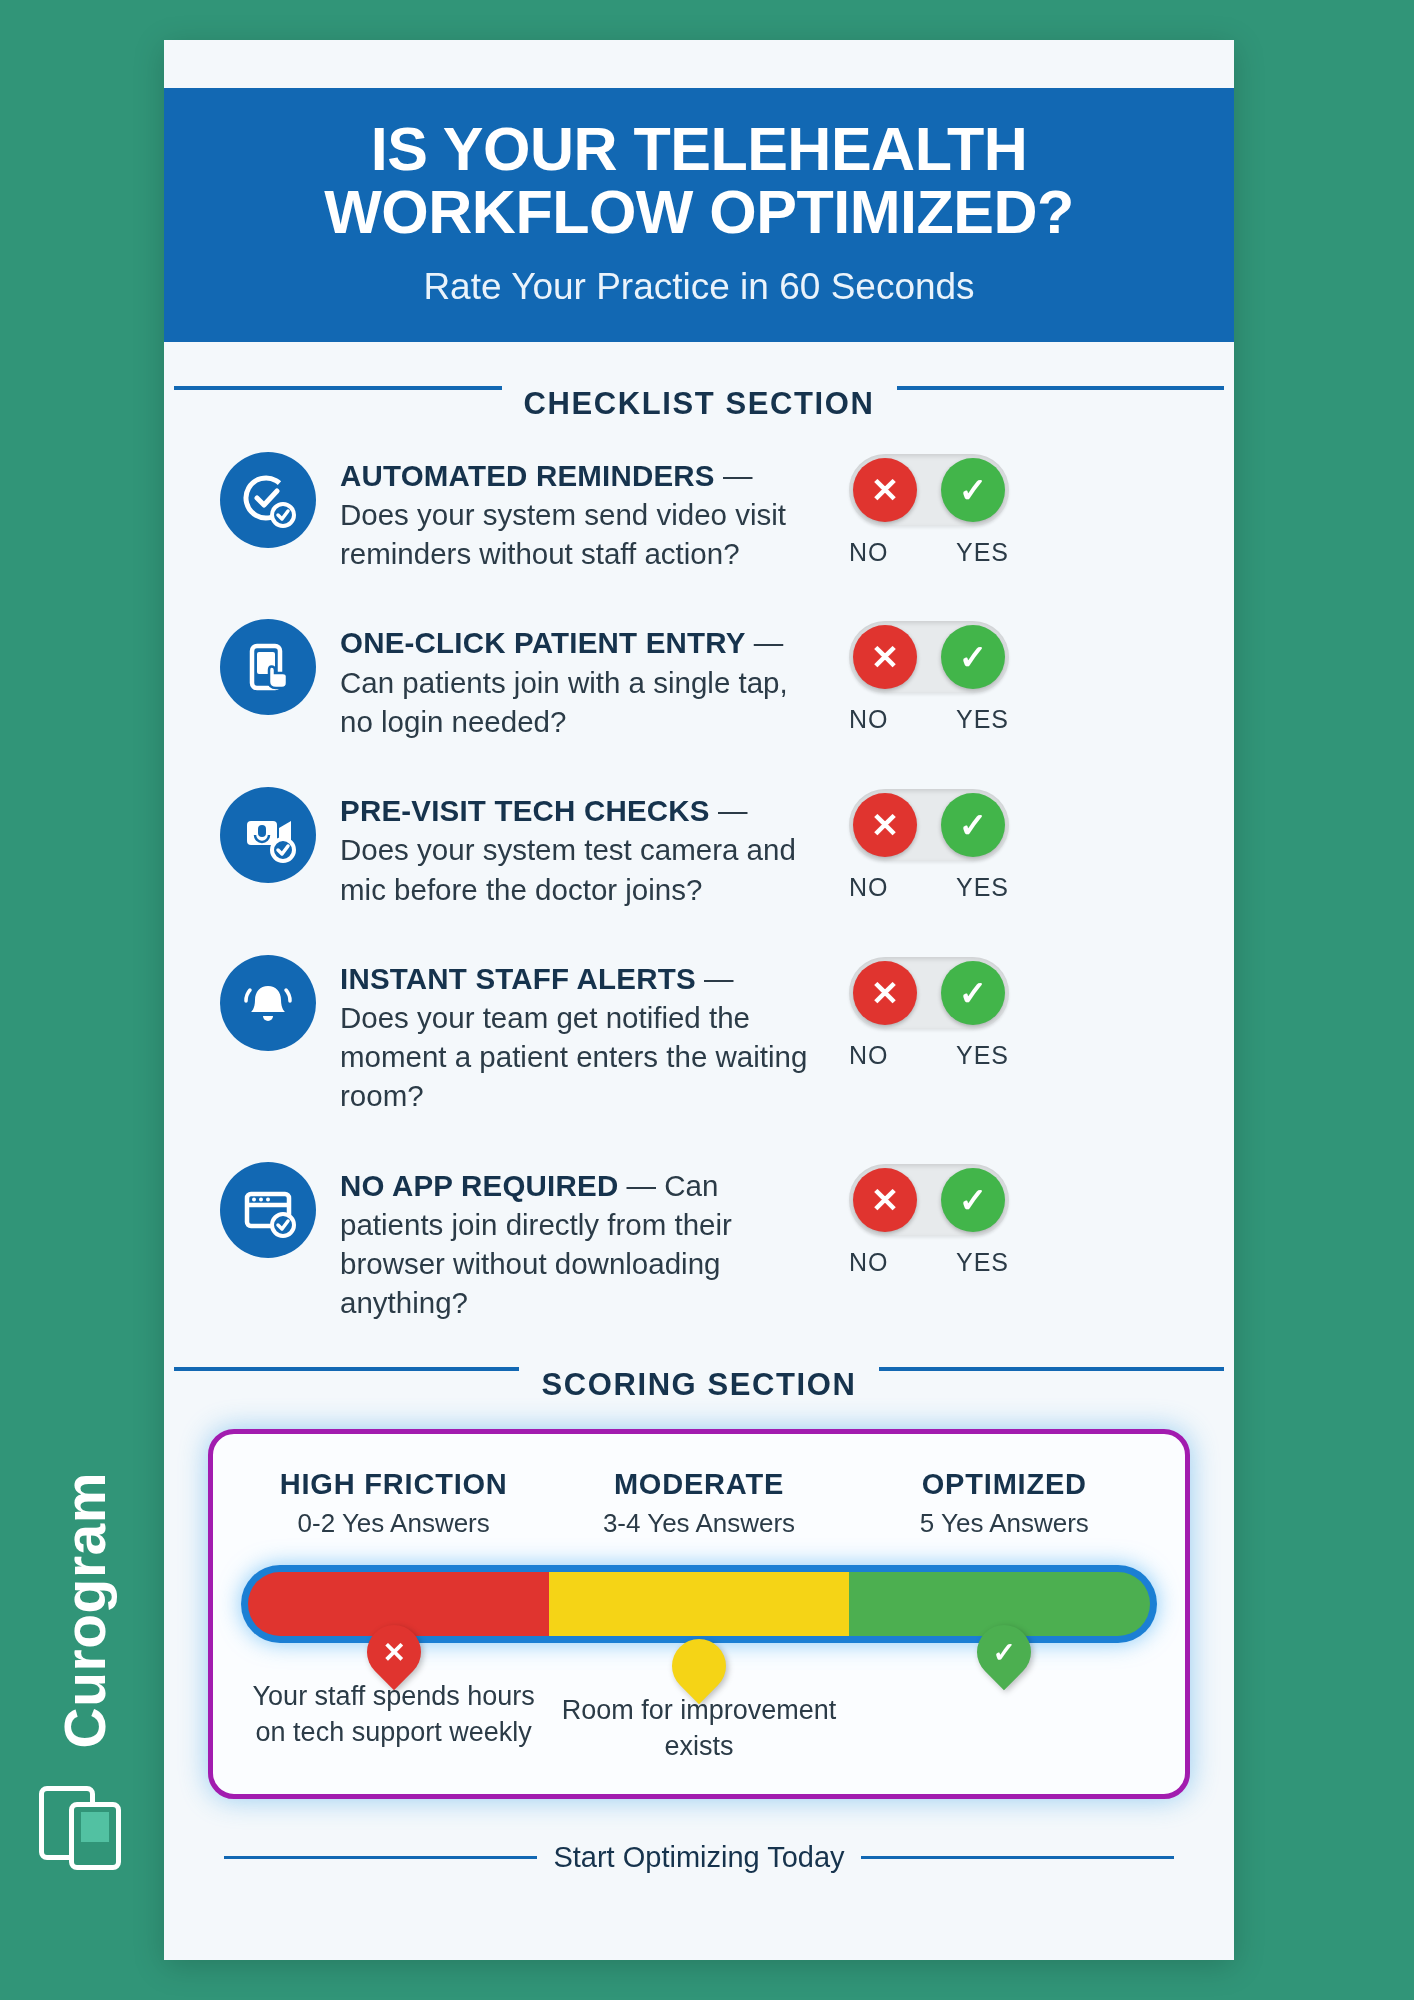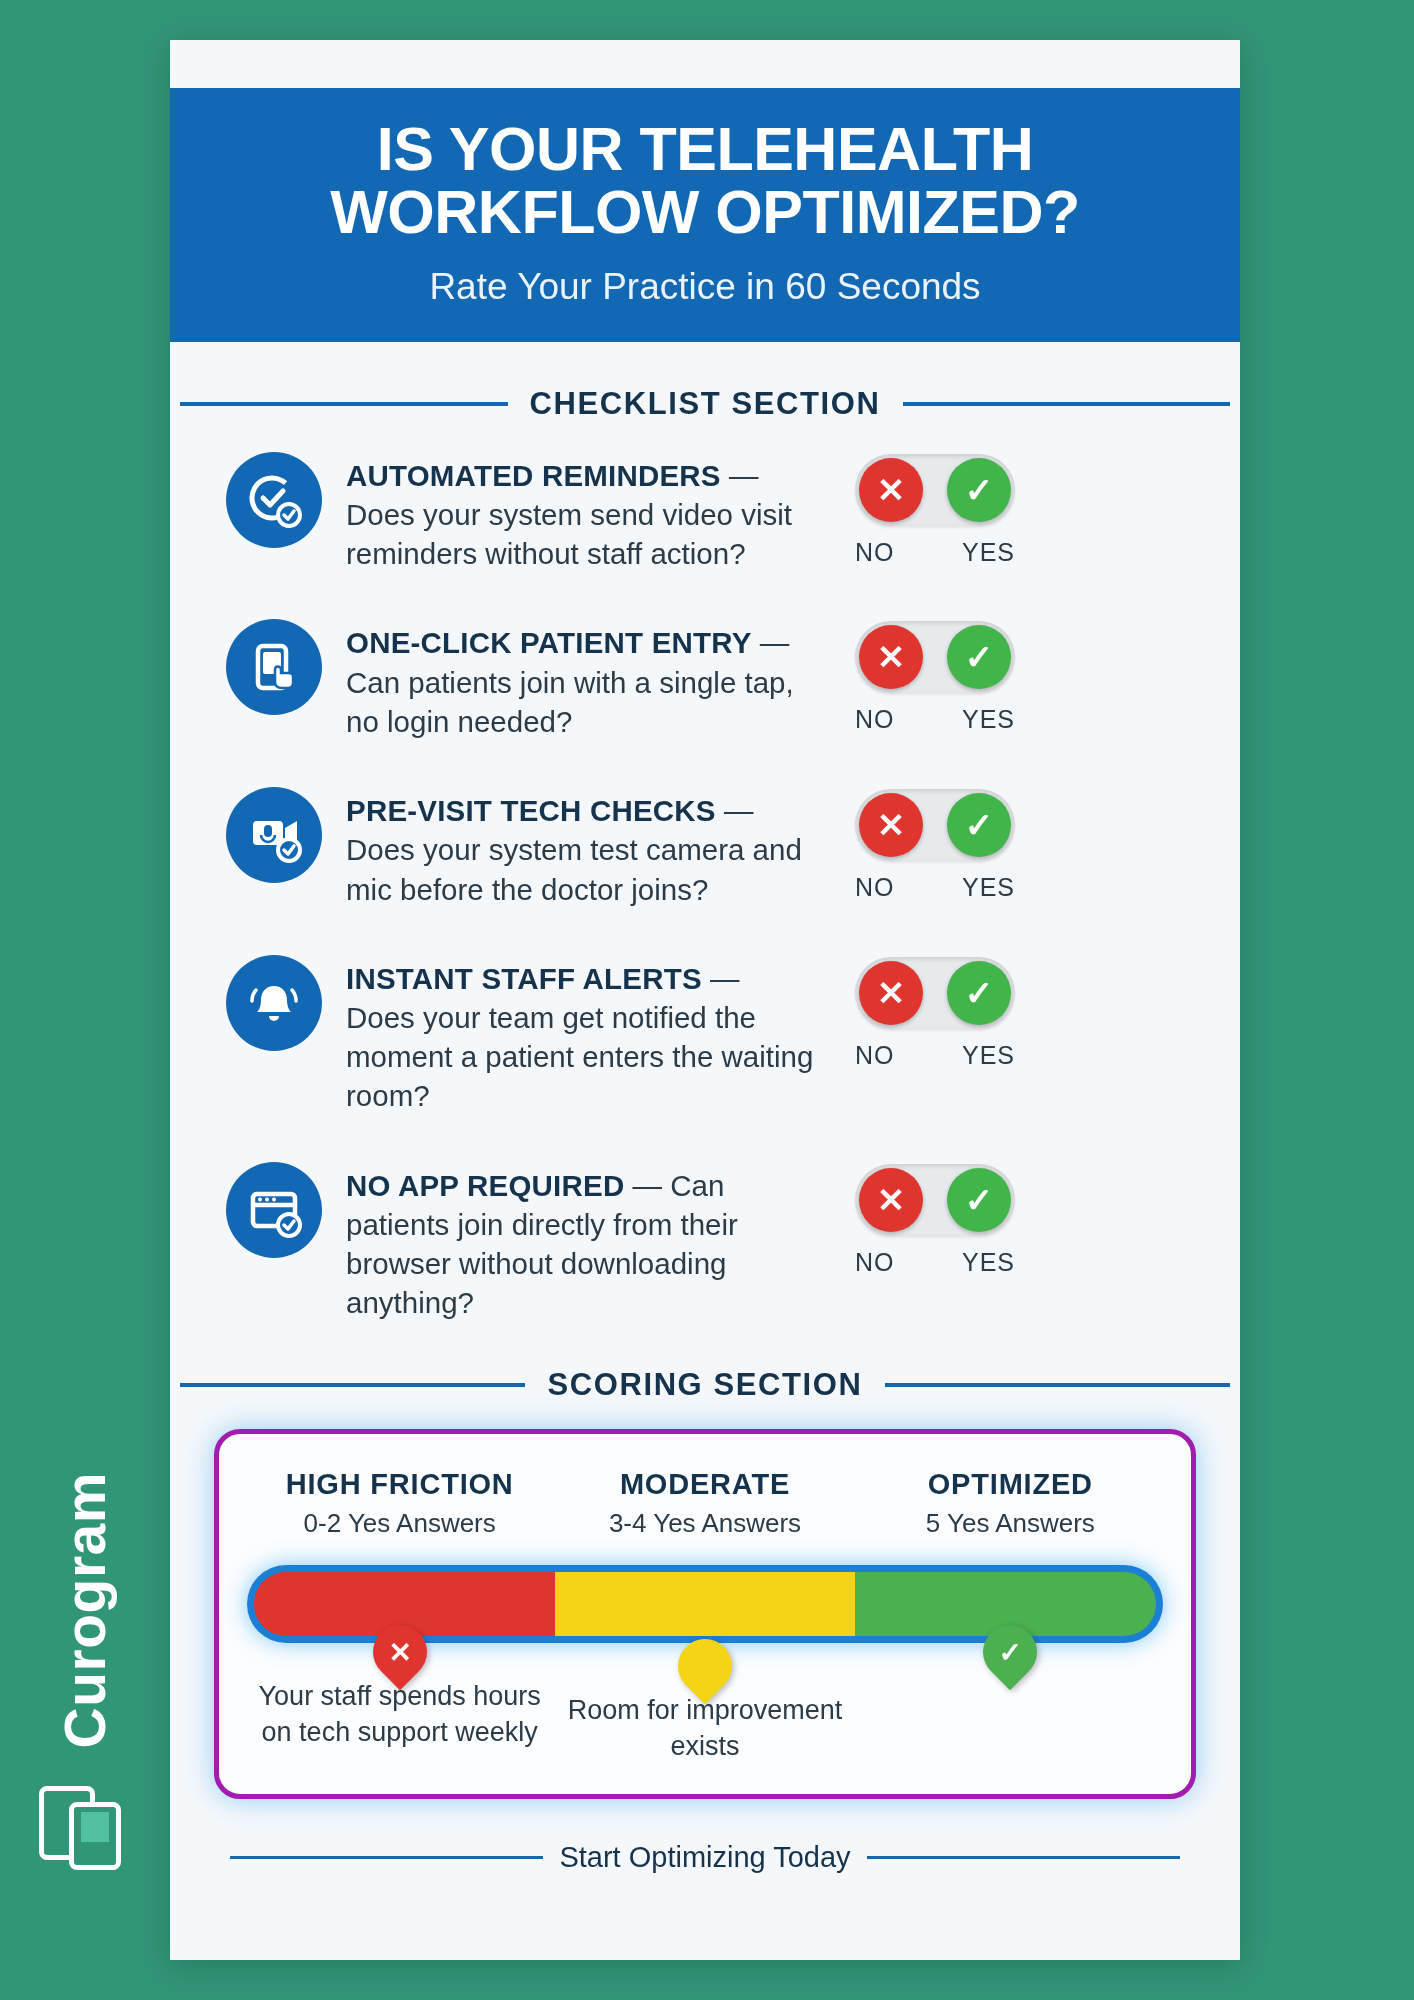--- a/index.html
+++ b/index.html
@@ -57,21 +57,21 @@
   .brand-logo .sq-fill {
     position: absolute;
     left: 42px; top: 32px;
     width: 28px; height: 30px;
     background: #52c1a2;
   }
 
   
   .poster {
     position: absolute;
-    left: 170px; top: 40px;
+    left: 164px; top: 40px;
     width: 1070px;
     height: 1920px;
     background: #f4f8fb;
     box-shadow: 0 6px 30px rgba(0,0,0,0.18);
   }
 
   
   .header {
     background: #1268b3;
     margin: 48px 0 0 0;
@@ -88,21 +88,20 @@
   .header .sub {
     margin-top: 22px;
     font-size: 37px;
     font-weight: normal;
     color: #eaf3fb;
   }
 
   
   .section-title {
     display: flex;
-    align-items: center;
     gap: 22px;
     padding: 0 10px;
     margin: 44px 0 26px 0;
   }
   .section-title .rule {
     flex: 1;
     height: 4px;
     background: #1268b3;
   }
   .section-title .txt {

